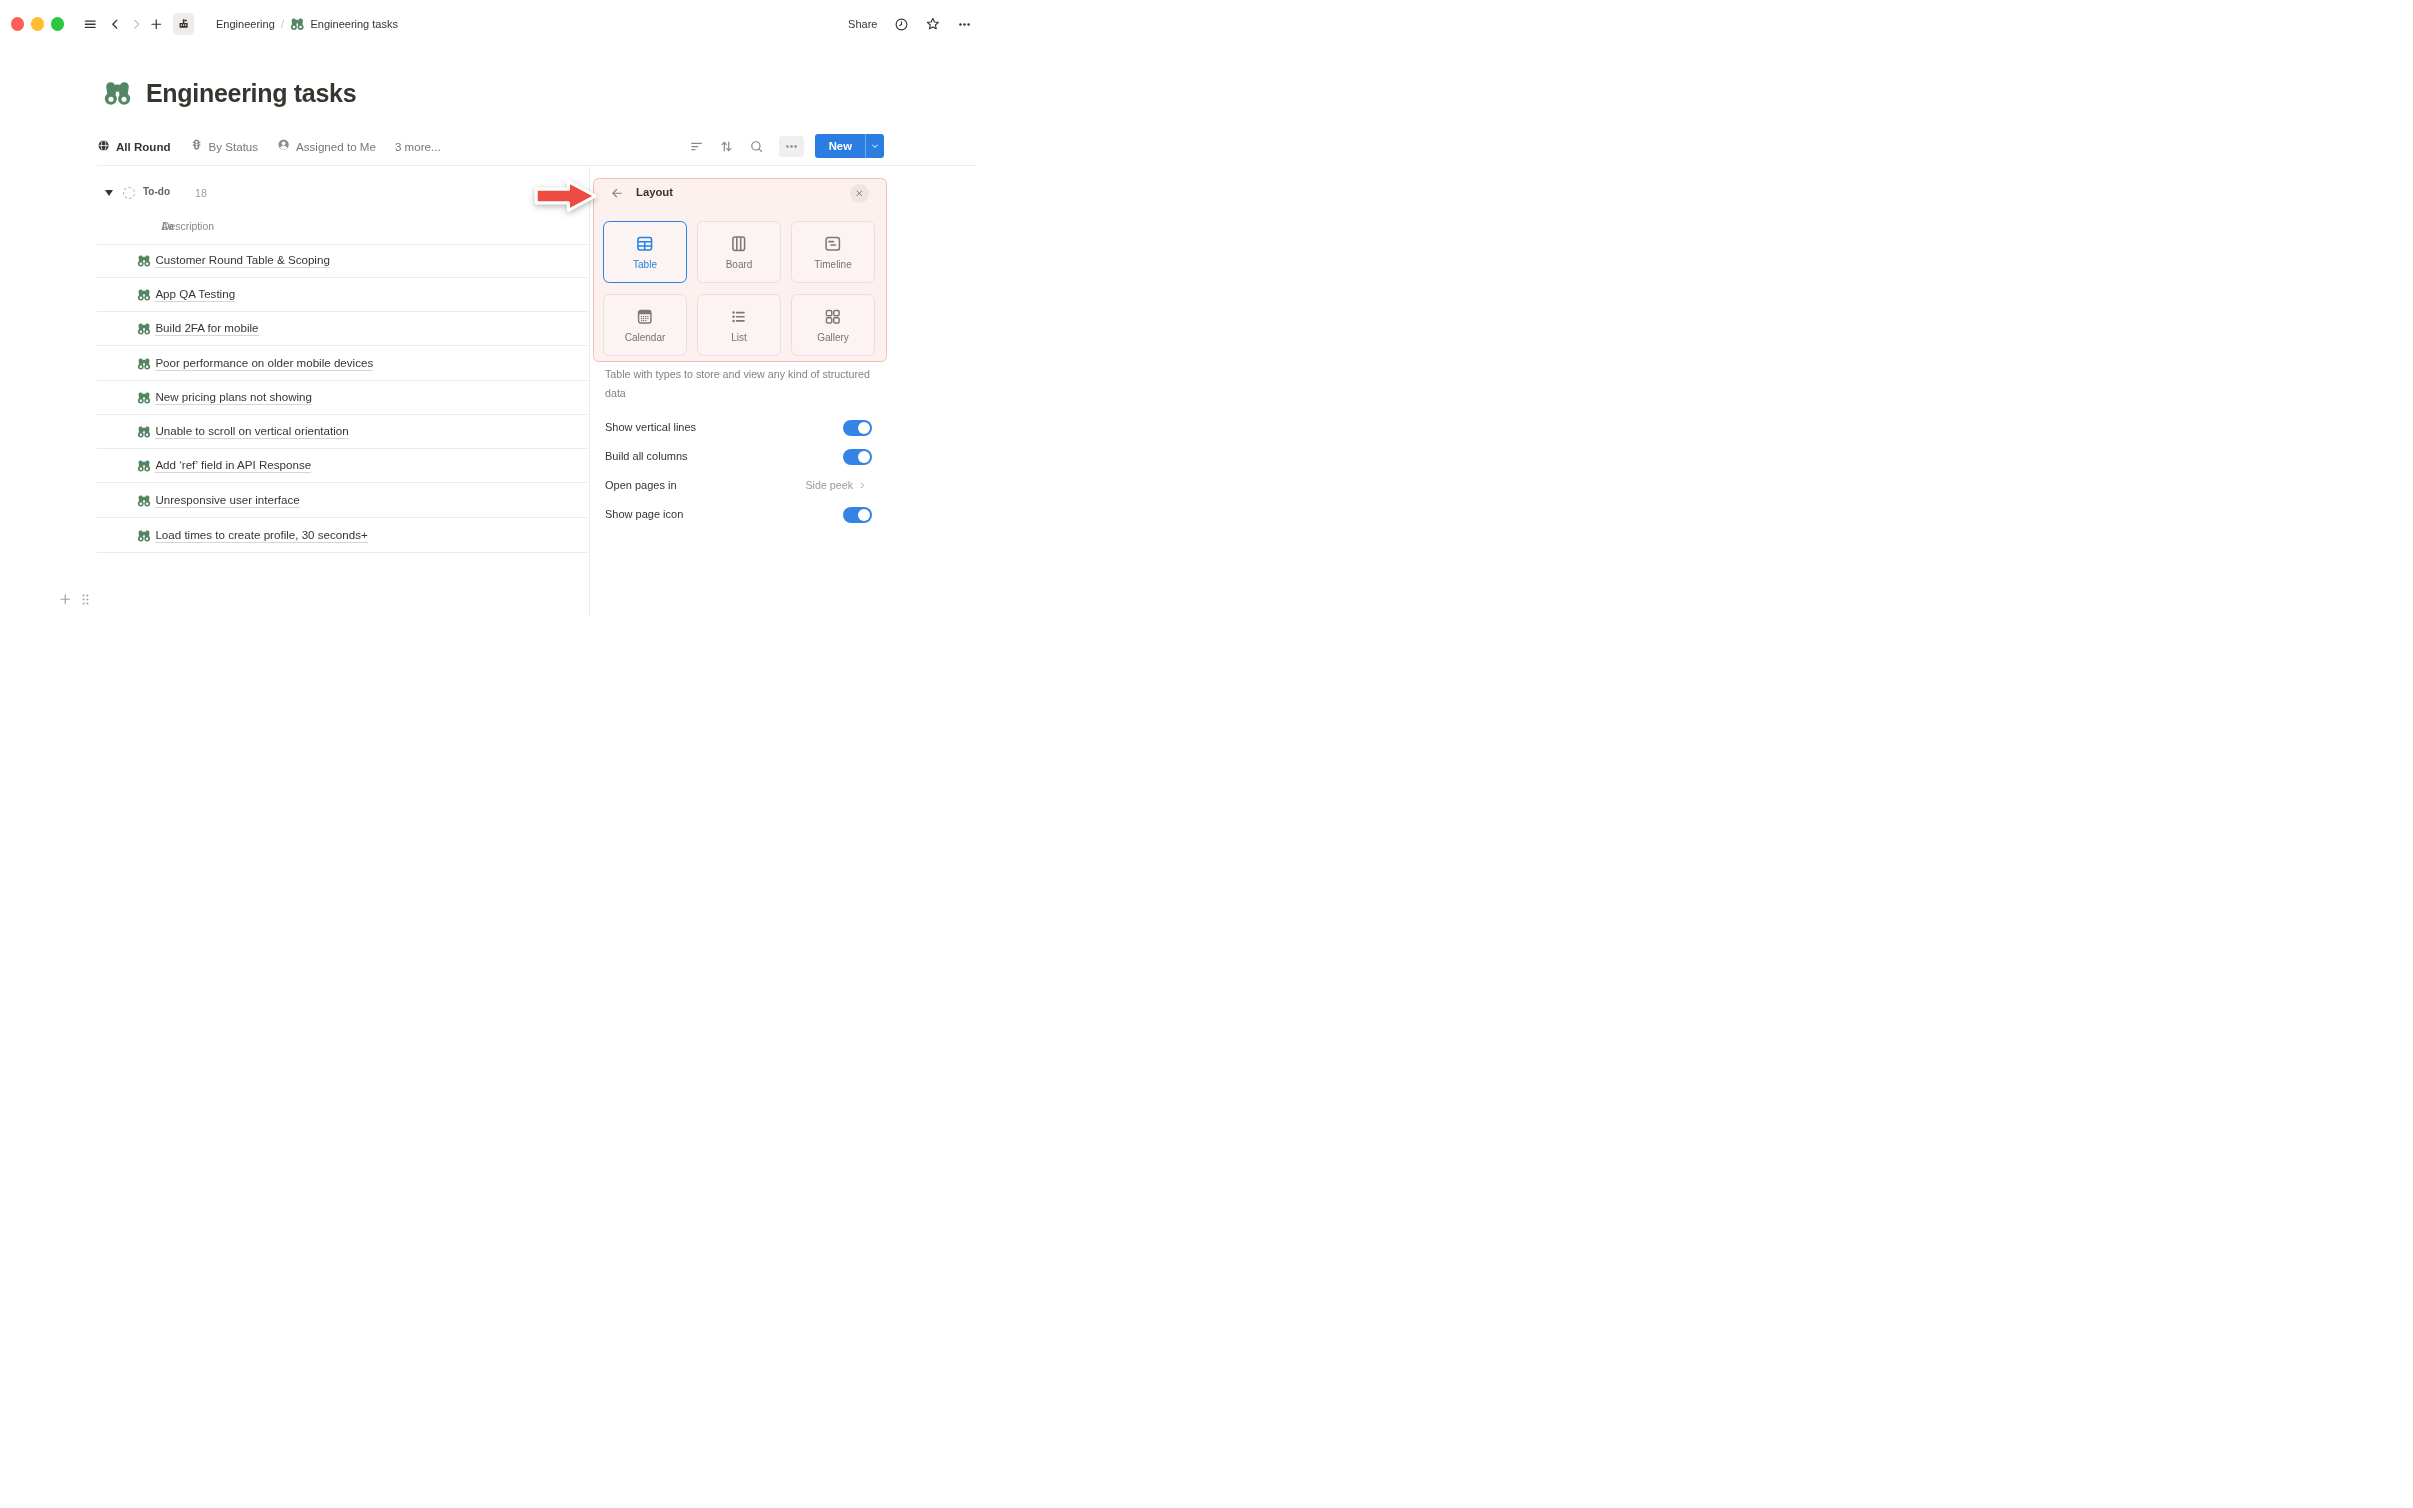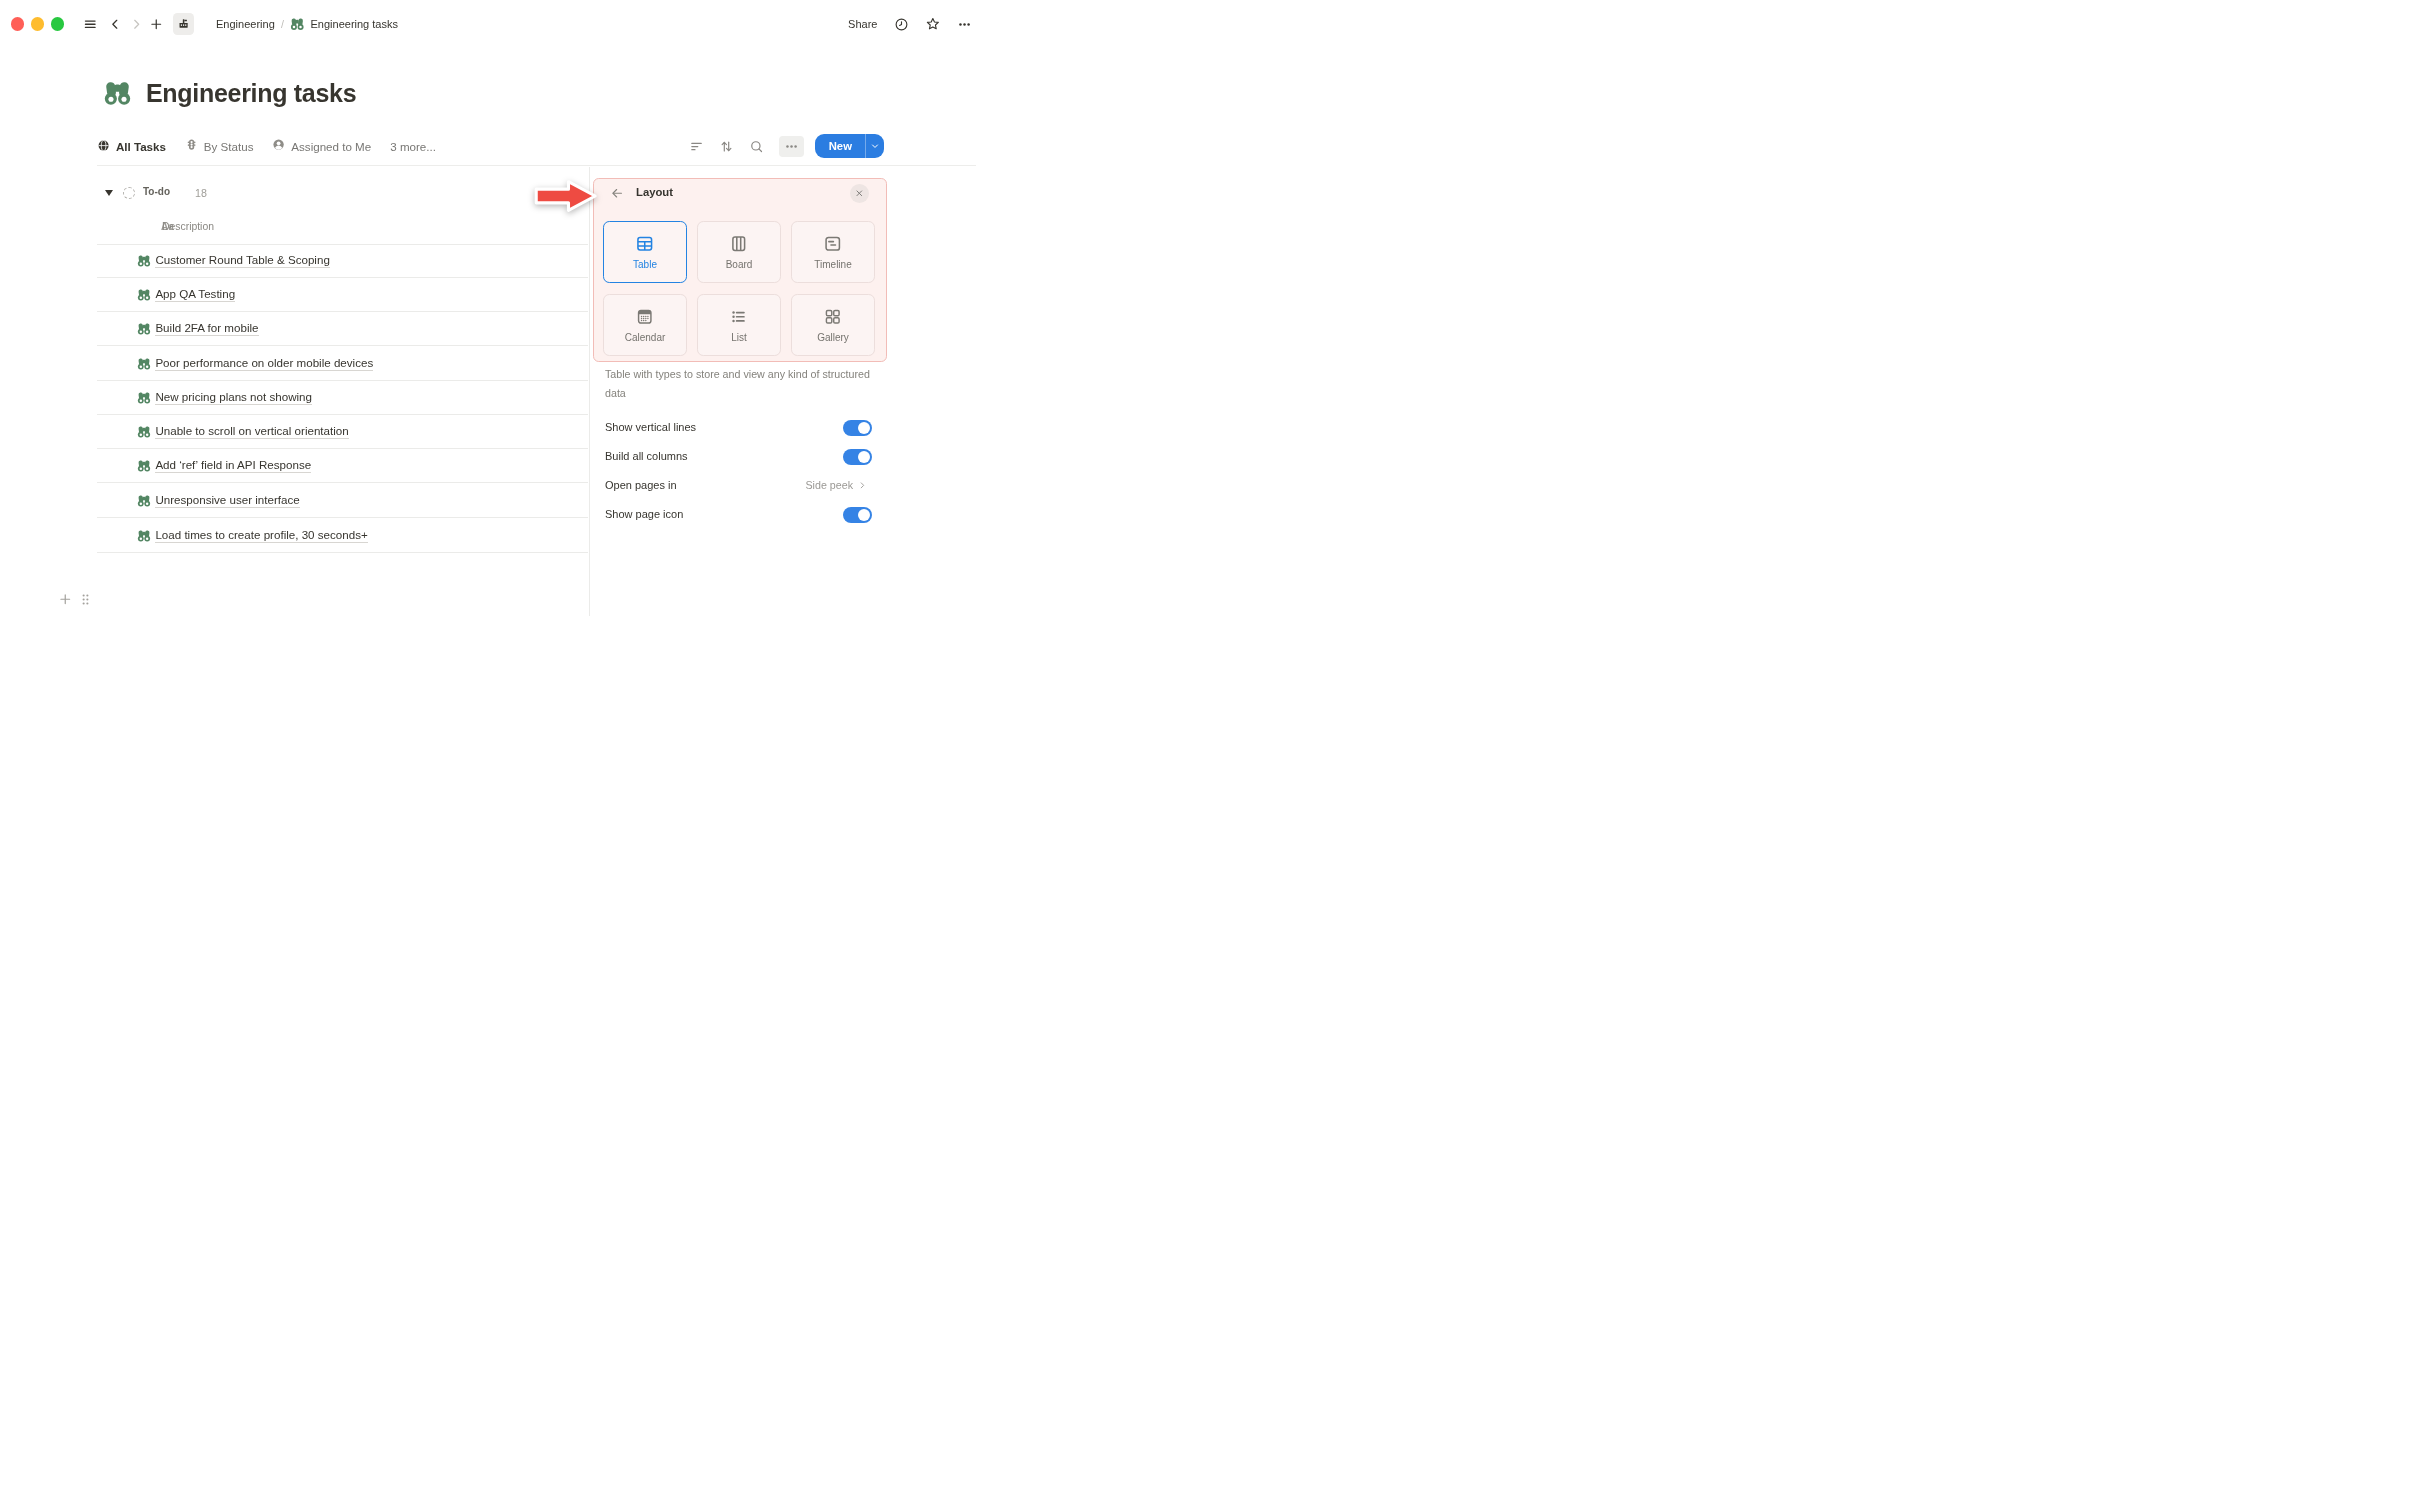--- a/index.html
+++ b/index.html
@@ -26,21 +26,21 @@
   
   .tabsbar { position:absolute; left:97px; top:128px; height:38px; display:flex; align-items:stretch; gap:19px; }
   .tab { display:flex; align-items:center; gap:5.7px; font-size:11.6px; color:#787774; font-weight:500; padding-bottom:1.9px; }
   .tab.active { color:#37352f; font-weight:700; border-bottom:1.9px solid #37352f; padding-bottom:0; }
   .tab .ticon { color:#37352f; }
   .tab.dim .ticon { color:#8f8d88; }
   .tabs-border { position:absolute; left:97px; top:165px; width:879px; height:0.6px; background:#ededeb; }
   .view-controls { position:absolute; top:133px; left:689px; display:flex; align-items:center; height:26.4px; }
   .vc-icon { color:#8a8884; margin-right:15px; display:flex; }
   .more-chip { width:25px; height:21px; border-radius:3.8px; background:#efefed; display:flex; align-items:center; justify-content:center; color:#8a8884; margin-right:10.7px; }
-  .new-btn { display:flex; align-items:stretch; height:24px; border-radius:9px; background:#2b7de1; overflow:hidden; }
+  .new-btn { display:flex; align-items:stretch; height:24px; border-radius:3px; background:#2b7de1; overflow:hidden; }
   .new-main { display:flex; align-items:center; padding:0 12.6px 0 14px; color:#fff; font-size:11.3px; font-weight:600; }
   .new-split { width:0.6px; background:rgba(255,255,255,.35); }
   .new-caret { display:flex; align-items:center; padding:0 4.4px; color:#fff; }
 
   
   .tri-down { position:absolute; left:105px; top:190px; width:0; height:0; border-left:4.4px solid transparent; border-right:4.4px solid transparent; border-top:6.3px solid #37352f; }
   .dash-circle { position:absolute; left:123px; top:187px; width:12px; height:12px; border:1px dashed #b3b1ad; border-radius:50%; }
   .group-name { position:absolute; left:143px; top:186px; font-size:10px; font-weight:600; color:#64625c; }
   .group-count { position:absolute; left:195px; top:187px; font-size:10.7px; color:#a09e99; }
   .col-aa { position:absolute; left:139px; top:221px; font-size:10px; font-weight:600; color:#9b9995;margin-left:22px; }
@@ -328,21 +328,21 @@
         </svg>
       </span>
     <h1>Engineering tasks</h1>
   </div>
 
   <div class="tabsbar">
     <div class="tab active">
       <span class="ticon"><svg width="13.2" height="13.2" viewBox="0 0 21 21">
             <use href="#globe"></use>
           </svg></span>
-      <span>All Tasks</span>
+      <span>All Round</span>
     </div>
     <div class="tab dim">
       <span class="ticon"><svg width="13.2" height="13.2" viewBox="0 0 21 21">
             <use href="#statusic"></use>
           </svg></span>
       <span>By Status</span>
     </div>
     <div class="tab dim">
       <span class="ticon"><svg width="13.2" height="13.2" viewBox="0 0 21 21">
             <use href="#personic"></use>

